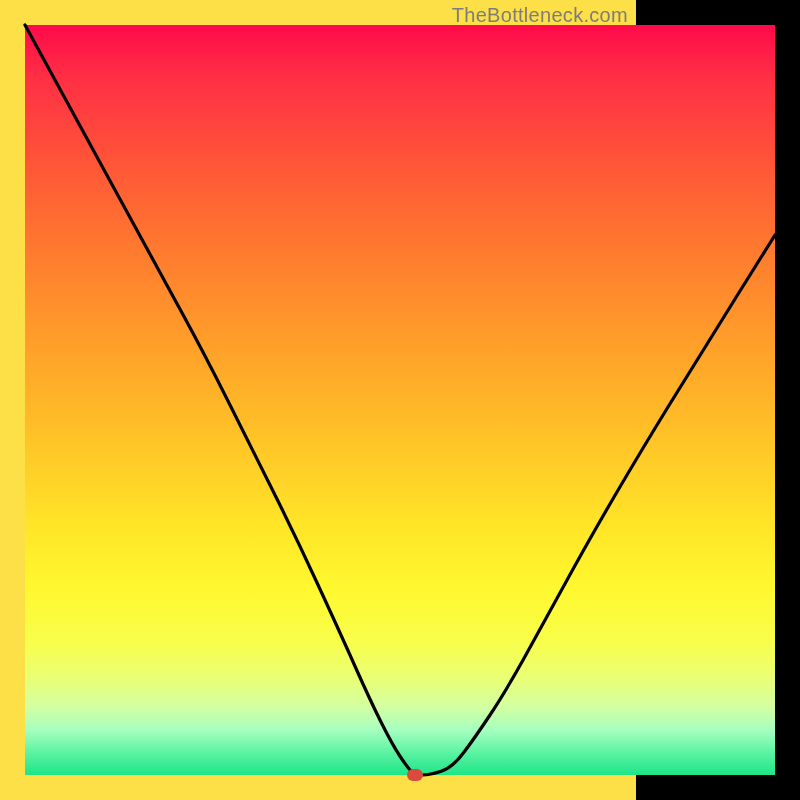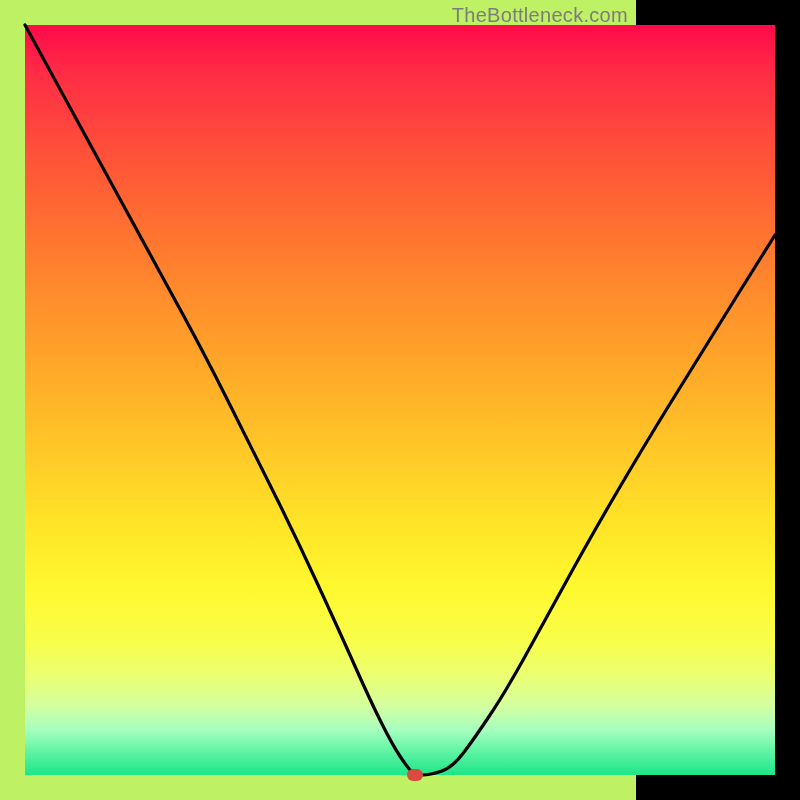--- a/index.html
+++ b/index.html
@@ -8,21 +8,21 @@
     width: 800px;
     height: 800px;
     background: #000;
     overflow: hidden;
     font-family: Arial, Helvetica, sans-serif;
   }
   .stage {
     position: relative;
     width: 636px;
     height: 800px;
-    background: #bef264;
+    background: #fde047;
   }
   .plot {
     position: absolute;
     left: 25px;
     top: 25px;
     width: 750px;
     height: 750px;
     
     background: linear-gradient(to bottom,
       #ff0a4a 0%,

